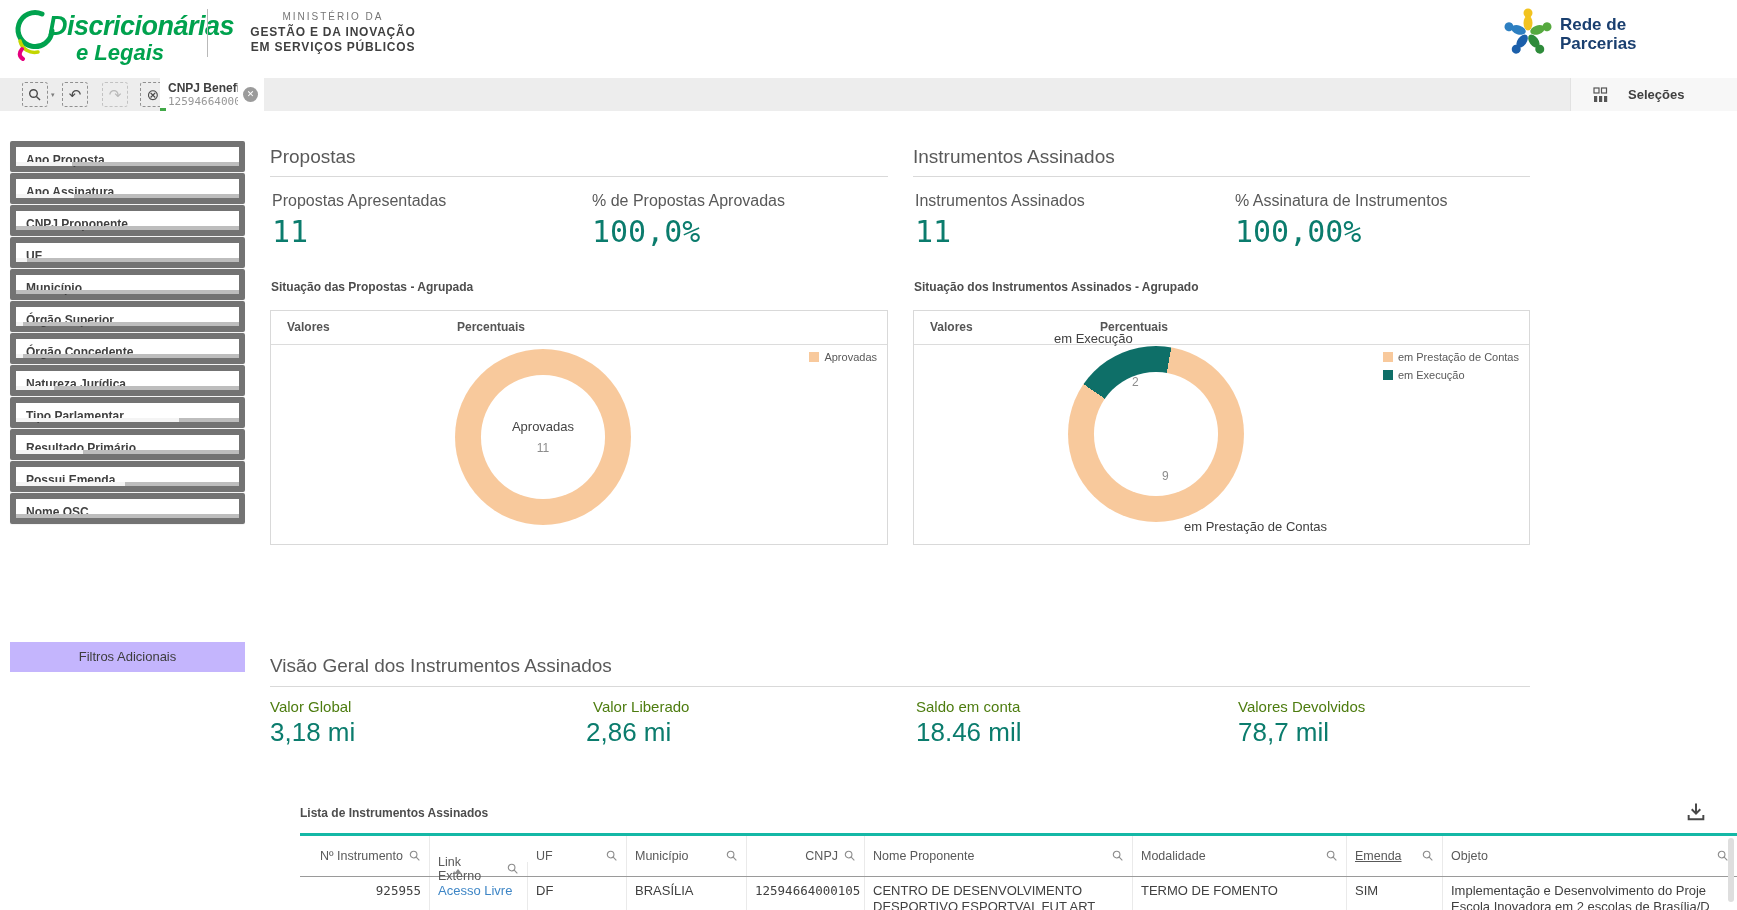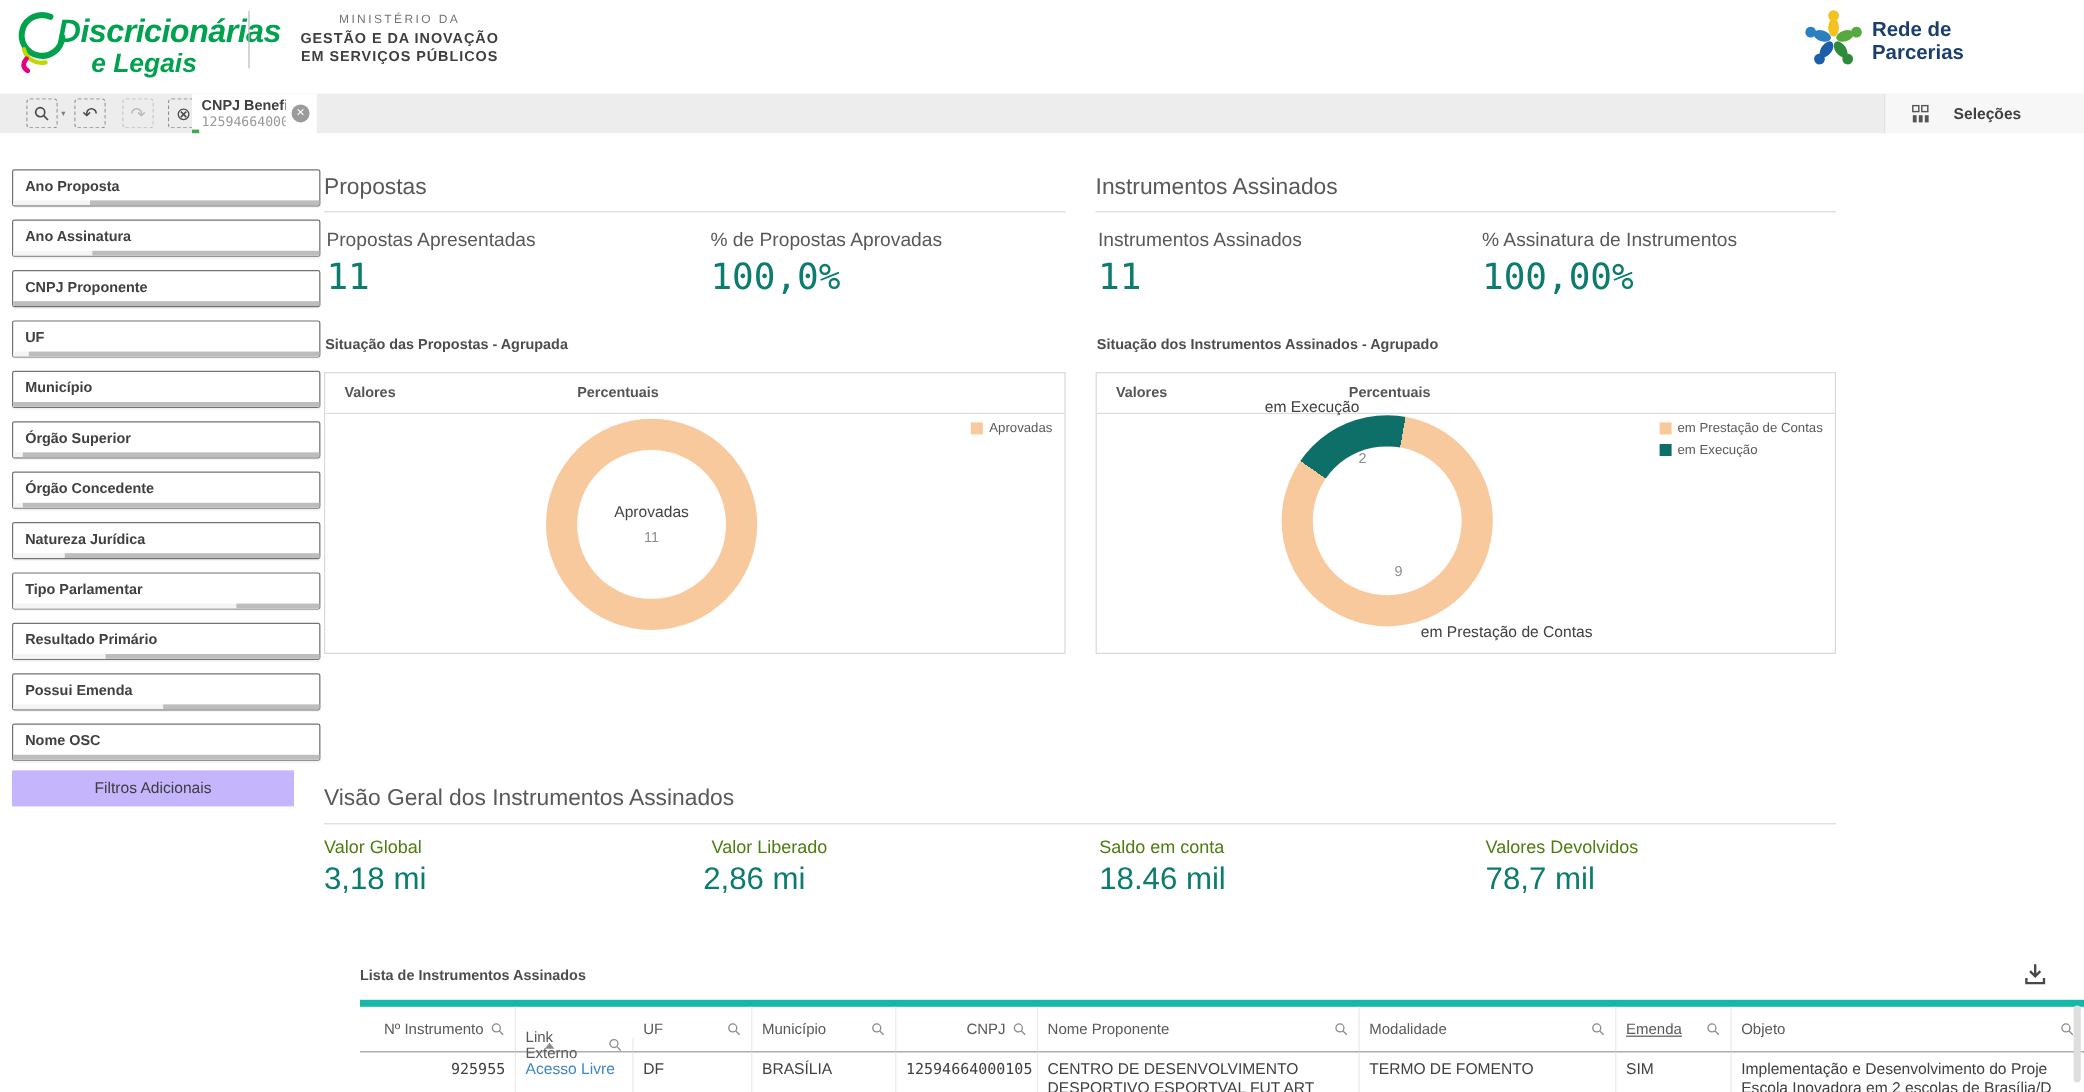--- a/index.html
+++ b/index.html
@@ -34,59 +34,59 @@
   .sel-tab-value { font-size:11px; color:#979797; font-family:"DejaVu Sans Mono", monospace; white-space:nowrap; overflow:hidden; }
   .sel-tab-close { position:absolute; right:6px; top:9px; width:15px; height:15px; border-radius:50%;
     background:#9b9b9b; color:#fff; font-size:9px; line-height:15px; text-align:center; cursor:pointer; }
   .sel-tab-green { position:absolute; left:0; bottom:0; width:6px; height:3px; background:#42a948; }
   .selections-panel { position:absolute; left:1570px; right:0; top:0; bottom:0; background:#f7f7f7; border-left:1px solid #e2e2e2; cursor:pointer; }
   .selections-panel svg { position:absolute; left:22px; top:9px; }
   .selections-label { position:absolute; left:57px; top:9px; font-size:13px; font-weight:bold; color:#404040; }
 
   
   .sidebar { position:absolute; left:10px; top:141px; width:235px; }
-  .filter-item { position:relative; width:257px; height:31px; margin-bottom:11px; border:1px solid #737373;
+  .filter-item { position:relative; width:235px; height:31px; margin-bottom:1px; border:6px solid #737373;
     border-radius:2px; background:#fff; box-shadow:0 1px 1px rgba(0,0,0,0.05); cursor:pointer; }
   .filter-label { display:block; padding:6px 10px 0 10px; font-size:12px; font-weight:bold; color:#404040; }
   .filter-scroll { position:absolute; left:0; right:0; bottom:0; height:4px; background:#f4f4f4; }
   .filter-thumb { position:absolute; top:0; bottom:0; right:0; background:#bdbdbd; }
   .filters-more { position:absolute; left:10px; top:642px; width:235px; height:30px; background:#c4b5fd;
     text-align:center; line-height:30px; font-size:13px; color:#3d3d3d; cursor:pointer; }
 
   
   .sec-title { position:absolute; font-size:19px; color:#595959; }
   .sec-line { position:absolute; height:1px; background:#d9d9d9; }
   .kpi-label { position:absolute; font-size:16px; color:#595959; }
   .kpi-value { position:absolute; font-size:30px; color:#0b7c6d; font-family:"DejaVu Sans Mono", monospace; }
   .kpi-label-sm { position:absolute; font-size:15px; color:#4d7c0f; }
   .kpi-value-sm { position:absolute; font-size:26px; color:#0b7c6d; }
   .chart-sub { position:absolute; top:280px; font-size:12px; font-weight:bold; color:#4d4d4d; }
 
   
   .chart-box { position:absolute; top:310px; height:235px; border:1px solid #d9d9d9; background:#fff; }
   .box-head { position:relative; height:34px; border-bottom:1px solid #dcdcdc; }
   .box-tab { position:absolute; top:9px; font-size:12px; font-weight:bold; color:#555; cursor:pointer; }
-  .box-tab.t1 { left:16px; } .box-tab.t2 { left:186px;margin-left:24px; }
+  .box-tab.t1 { left:16px; } .box-tab.t2 { left:186px; }
   .legend { position:absolute; right:10px; top:40px; }
   .legend-row { display:flex; align-items:center; margin-bottom:6px; cursor:pointer; }
   .swatch { width:10px; height:10px; margin-right:5px; flex:0 0 auto; }
   .legend-row span:last-child { font-size:11px; color:#595959; white-space:nowrap; }
   .donut { position:absolute; border-radius:50%; cursor:pointer; }
   .donut-hole { position:absolute; left:15%; top:15%; width:70%; height:70%; border-radius:50%; background:#fff;
     display:flex; flex-direction:column; align-items:center; justify-content:center; gap:7px; }
   .donut-center-label { font-size:13px; color:#444; }
   .donut-center-value { font-size:12px; color:#8c8c8c; }
   .callout { position:absolute; font-size:13px; color:#404040; white-space:nowrap; }
   .callout-val { position:absolute; font-size:12px; color:#8c8c8c; }
 
   
   .tbl-title { position:absolute; left:300px; top:806px; font-size:12px; font-weight:bold; color:#4d4d4d; }
   .dl-btn { position:absolute; left:1685px; top:801px; width:24px; height:24px; cursor:pointer; }
   .tbl { position:absolute; left:300px; top:833px; right:0; bottom:0; overflow:hidden; }
-  .thead { display:flex; border-top:6px solid #14b8a6; border-bottom:1px solid #9a9a9a; height:44px; }
+  .thead { display:flex; border-top:3px solid #14b8a6; border-bottom:1px solid #9a9a9a; height:44px; }
   .th { position:relative; display:flex; align-items:center; padding:2px 8px; border-right:1px solid #eaeaea;
     font-size:12.5px; color:#595959; cursor:pointer; flex:0 0 auto; }
   .th:last-child { flex:1 1 auto; border-right:none; }
   .th-label { line-height:14px; max-width:calc(100% - 24px); }
   .th .q { margin-left:auto; display:flex; cursor:pointer; }
   .th.right { justify-content:flex-end; }
   .th.right .th-label { margin-left:auto; }
   .th.right .q { margin-left:6px; }
   .sortasc { position:absolute; left:24px; bottom:2px; width:0; height:0;
     border-left:4px solid transparent; border-right:4px solid transparent; border-bottom:5px solid #8a8a8a; }

